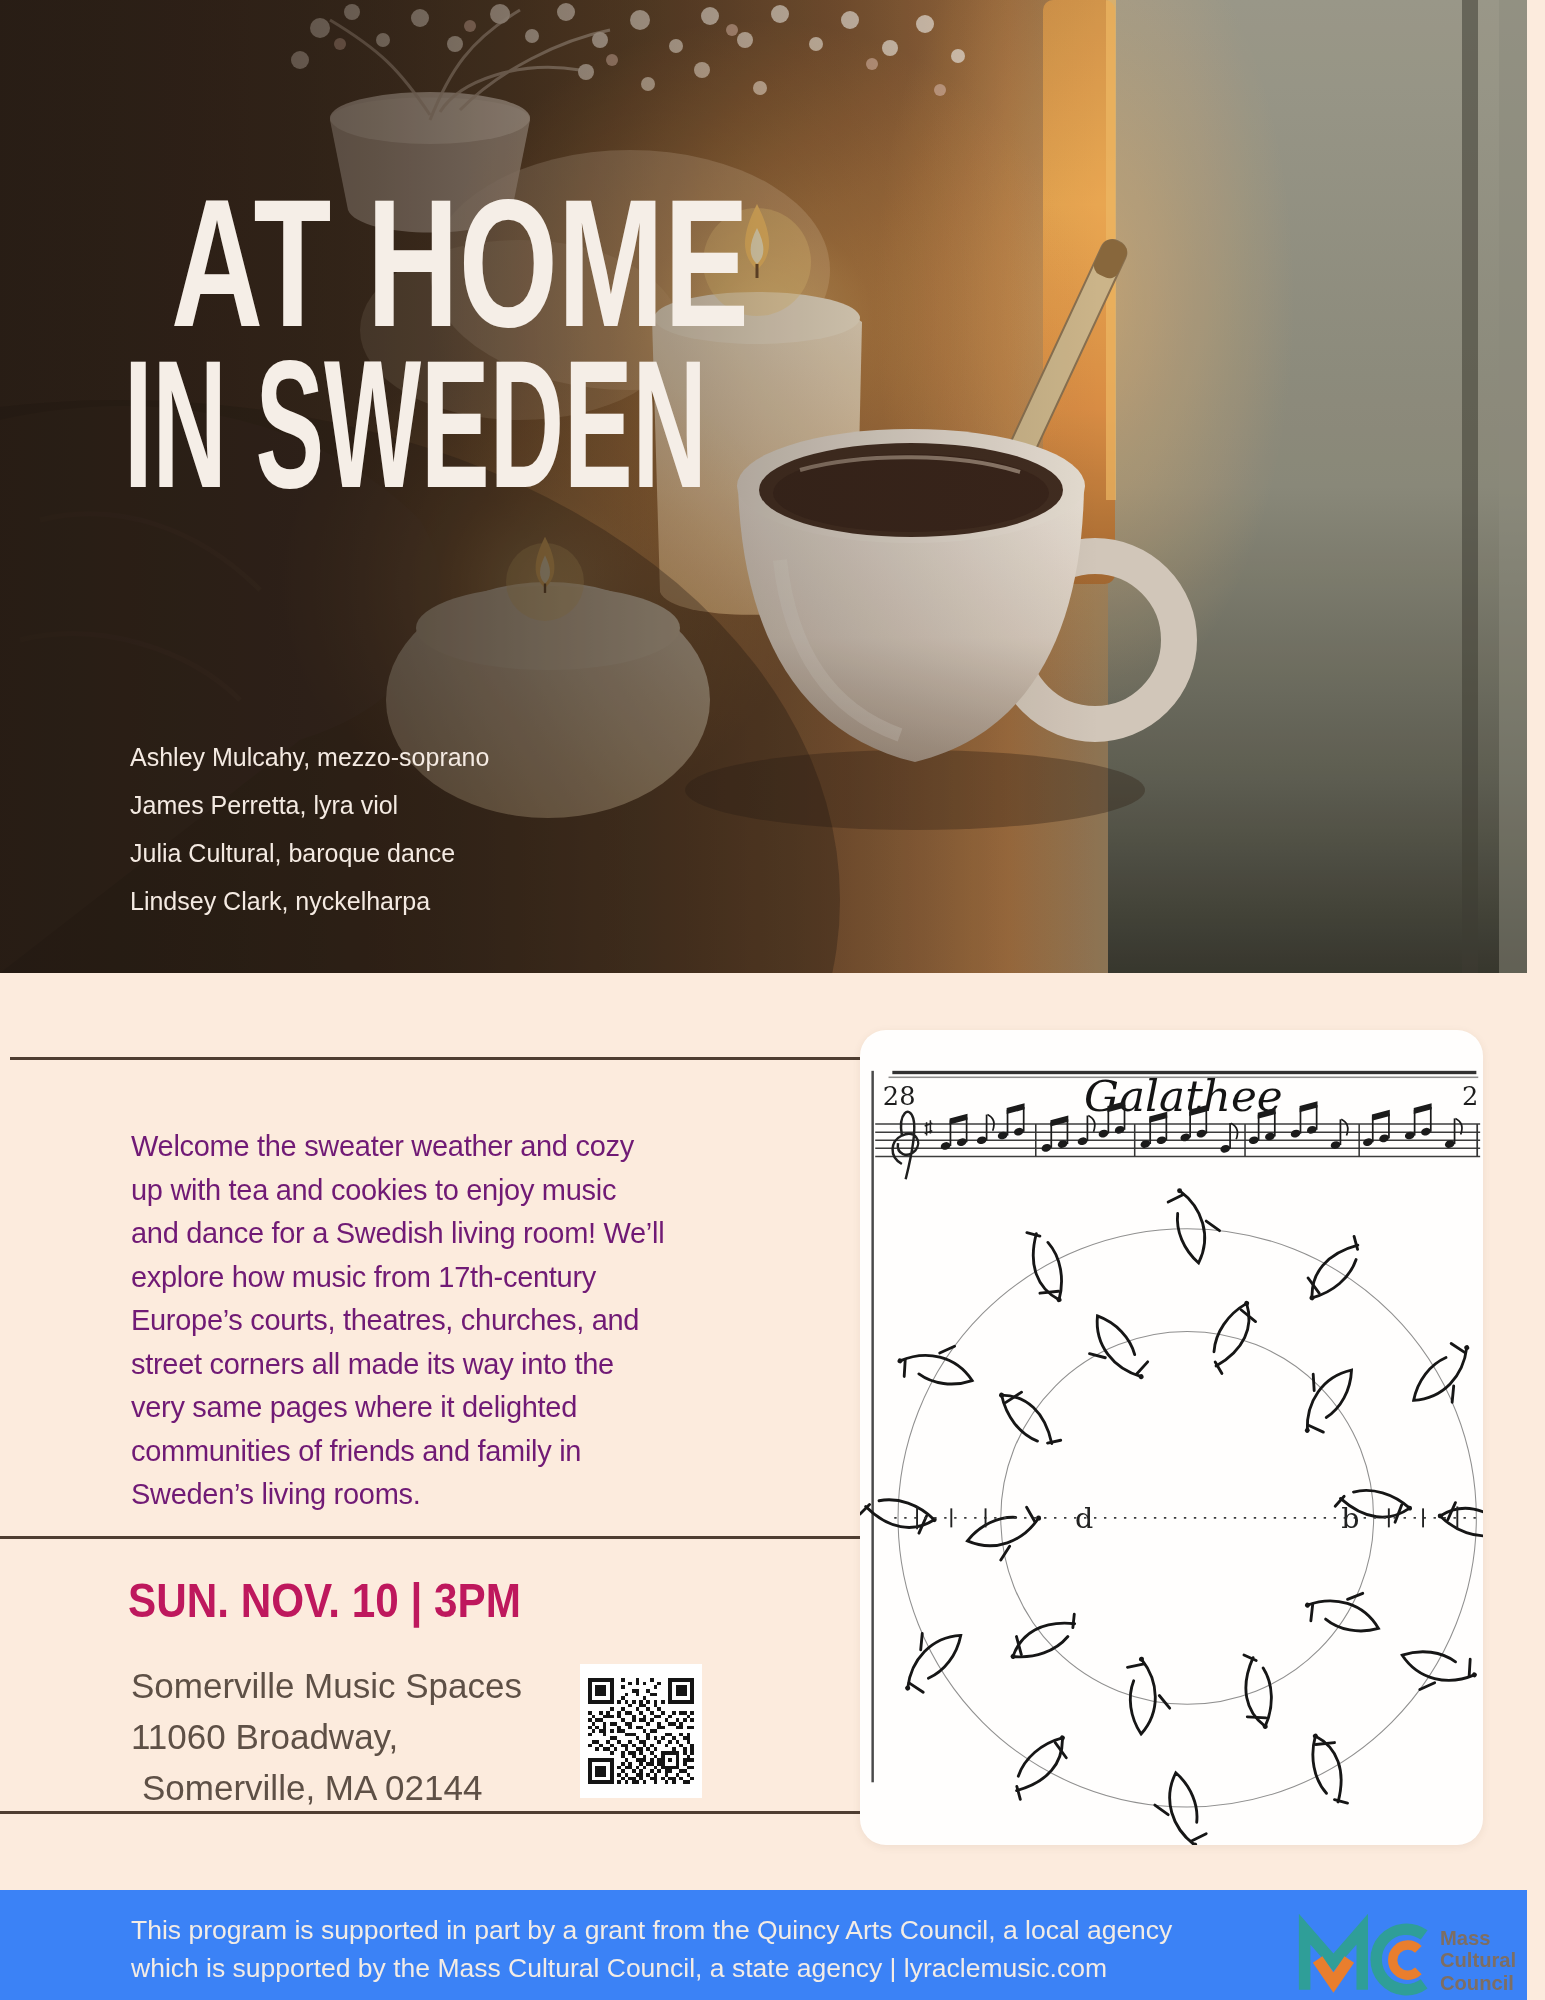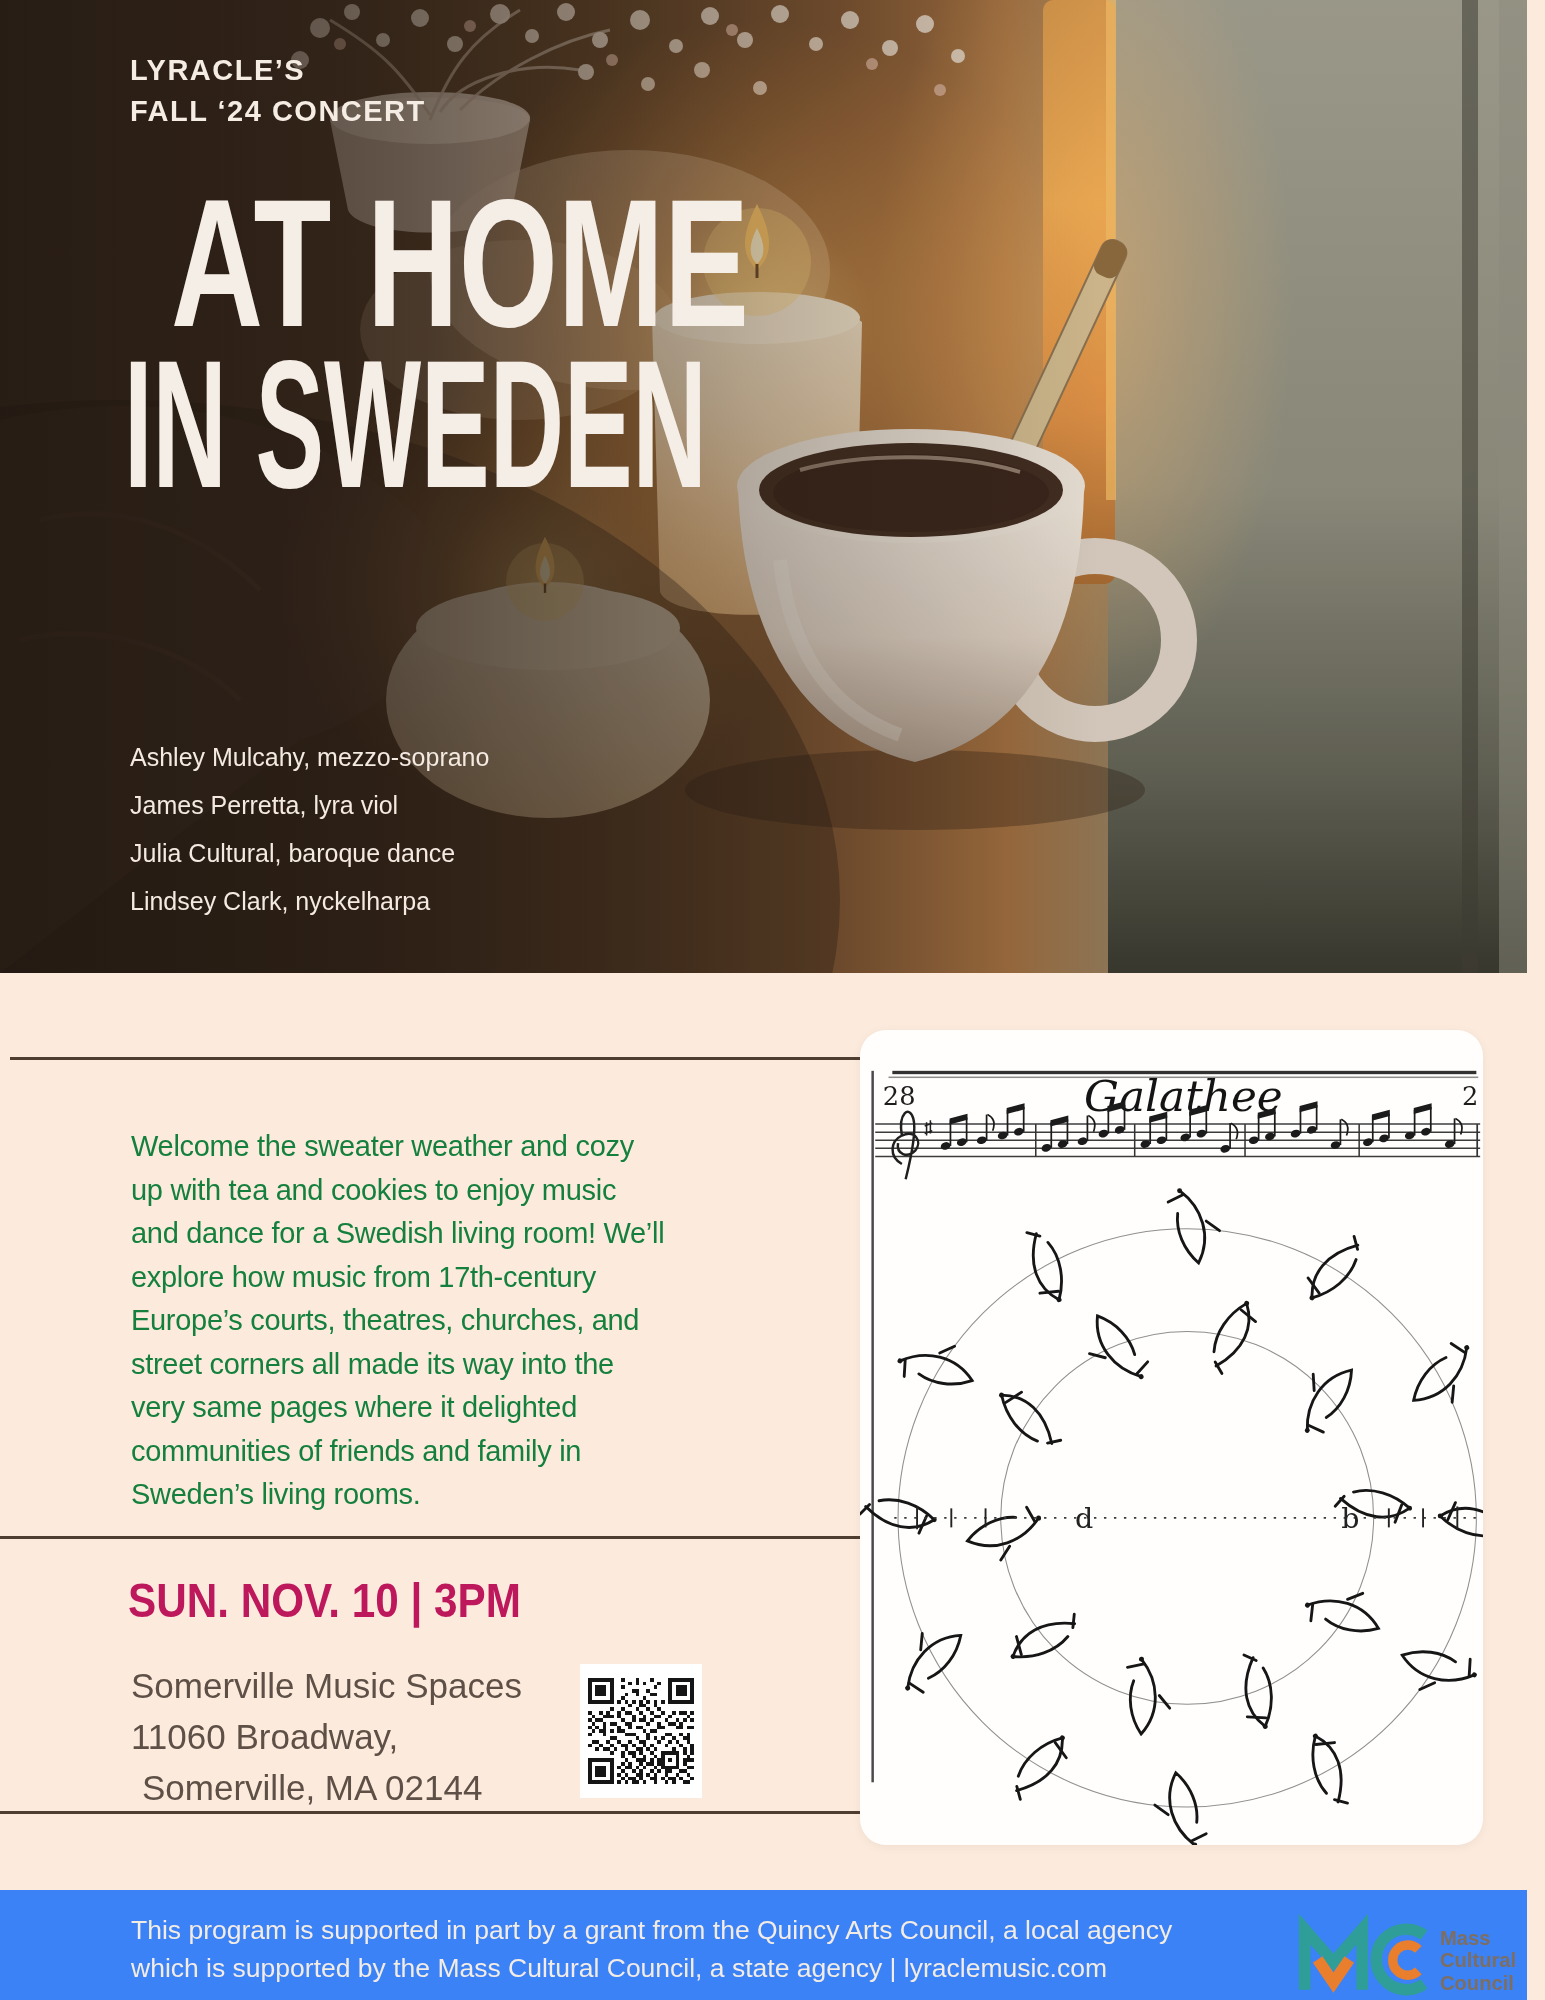--- a/index.html
+++ b/index.html
@@ -17,21 +17,21 @@
   .big-title span{display:inline-block;transform-origin:0 50%;}
   .t1 span{transform:scaleX(.70);}
   .t2 span{transform:scaleX(.565);}
   .performers{position:absolute;left:130px;top:733px;color:#f4eae2;font-size:25px;
               line-height:48px;font-weight:normal;}
   
   .rule{position:absolute;height:3px;background:#4e3d31;}
   .rule-1{left:10px;top:1057px;width:850px;}
   .rule-2{left:0;top:1536px;width:866px;}
   .rule-3{left:0;top:1811px;width:866px;}
-  .about{position:absolute;left:131px;top:1096px;width:537px;color:#15803d;
+  .about{position:absolute;left:131px;top:1096px;width:537px;color:#701a75;
          font-size:29px;line-height:43.5px;letter-spacing:-.3px;}
   .datetime{position:absolute;left:128px;top:1577px;color:#be185d;font-weight:bold;
             font-size:48px;line-height:1;white-space:nowrap;}
   .datetime span{display:inline-block;transform:scaleX(.88);transform-origin:0 50%;}
   .address{position:absolute;left:131px;top:1660px;color:#5e5046;font-size:35px;line-height:51px;}
   .address .indent{padding-left:11px;}
   .qr-box{position:absolute;left:580px;top:1664px;width:122px;height:134px;background:#fff;
           display:flex;align-items:center;justify-content:center;}
   .qr-box svg{width:106px;height:106px;display:block;}
   .sheet-card{position:absolute;left:860px;top:1030px;width:623px;height:815px;
@@ -183,24 +183,20 @@
       <ellipse cx="911" cy="486" rx="174" ry="57" fill="#ece6dd"></ellipse>
       <ellipse cx="911" cy="490" rx="152" ry="47" fill="#3d2a21"></ellipse>
       <ellipse cx="911" cy="493" rx="138" ry="39" fill="#34221a"></ellipse>
       <path d="M800,470 A160,50 0 0 1 1020,472" stroke="rgba(255,240,220,.45)" stroke-width="4" fill="none"></path>
       <path d="M780,560 C790,650 830,710 900,735" stroke="rgba(255,255,250,.22)" stroke-width="14" fill="none"></path>
       <rect x="0" y="0" width="1527" height="973" fill="url(#ovlG)"></rect>
       <ellipse cx="120" cy="900" rx="720" ry="500" fill="rgba(25,18,14,.32)"></ellipse>
       <rect x="0" y="0" width="1527" height="973" fill="rgba(120,70,30,.07)"></rect>
     </svg>
 
-    <div class="eyebrow">
-      <div>LYRACLE’S</div>
-      <div>FALL ‘24 CONCERT</div>
-    </div>
     <h1 class="big-title t1"><span>AT HOME</span></h1>
     <h1 class="big-title t2"><span>IN SWEDEN</span></h1>
     <div class="performers">
       <div>Ashley Mulcahy, mezzo-soprano</div>
       <div>James Perretta, lyra viol</div>
       <div>Julia Cultural, baroque dance</div>
       <div>Lindsey Clark, nyckelharpa</div>
     </div>
   </section>
 

